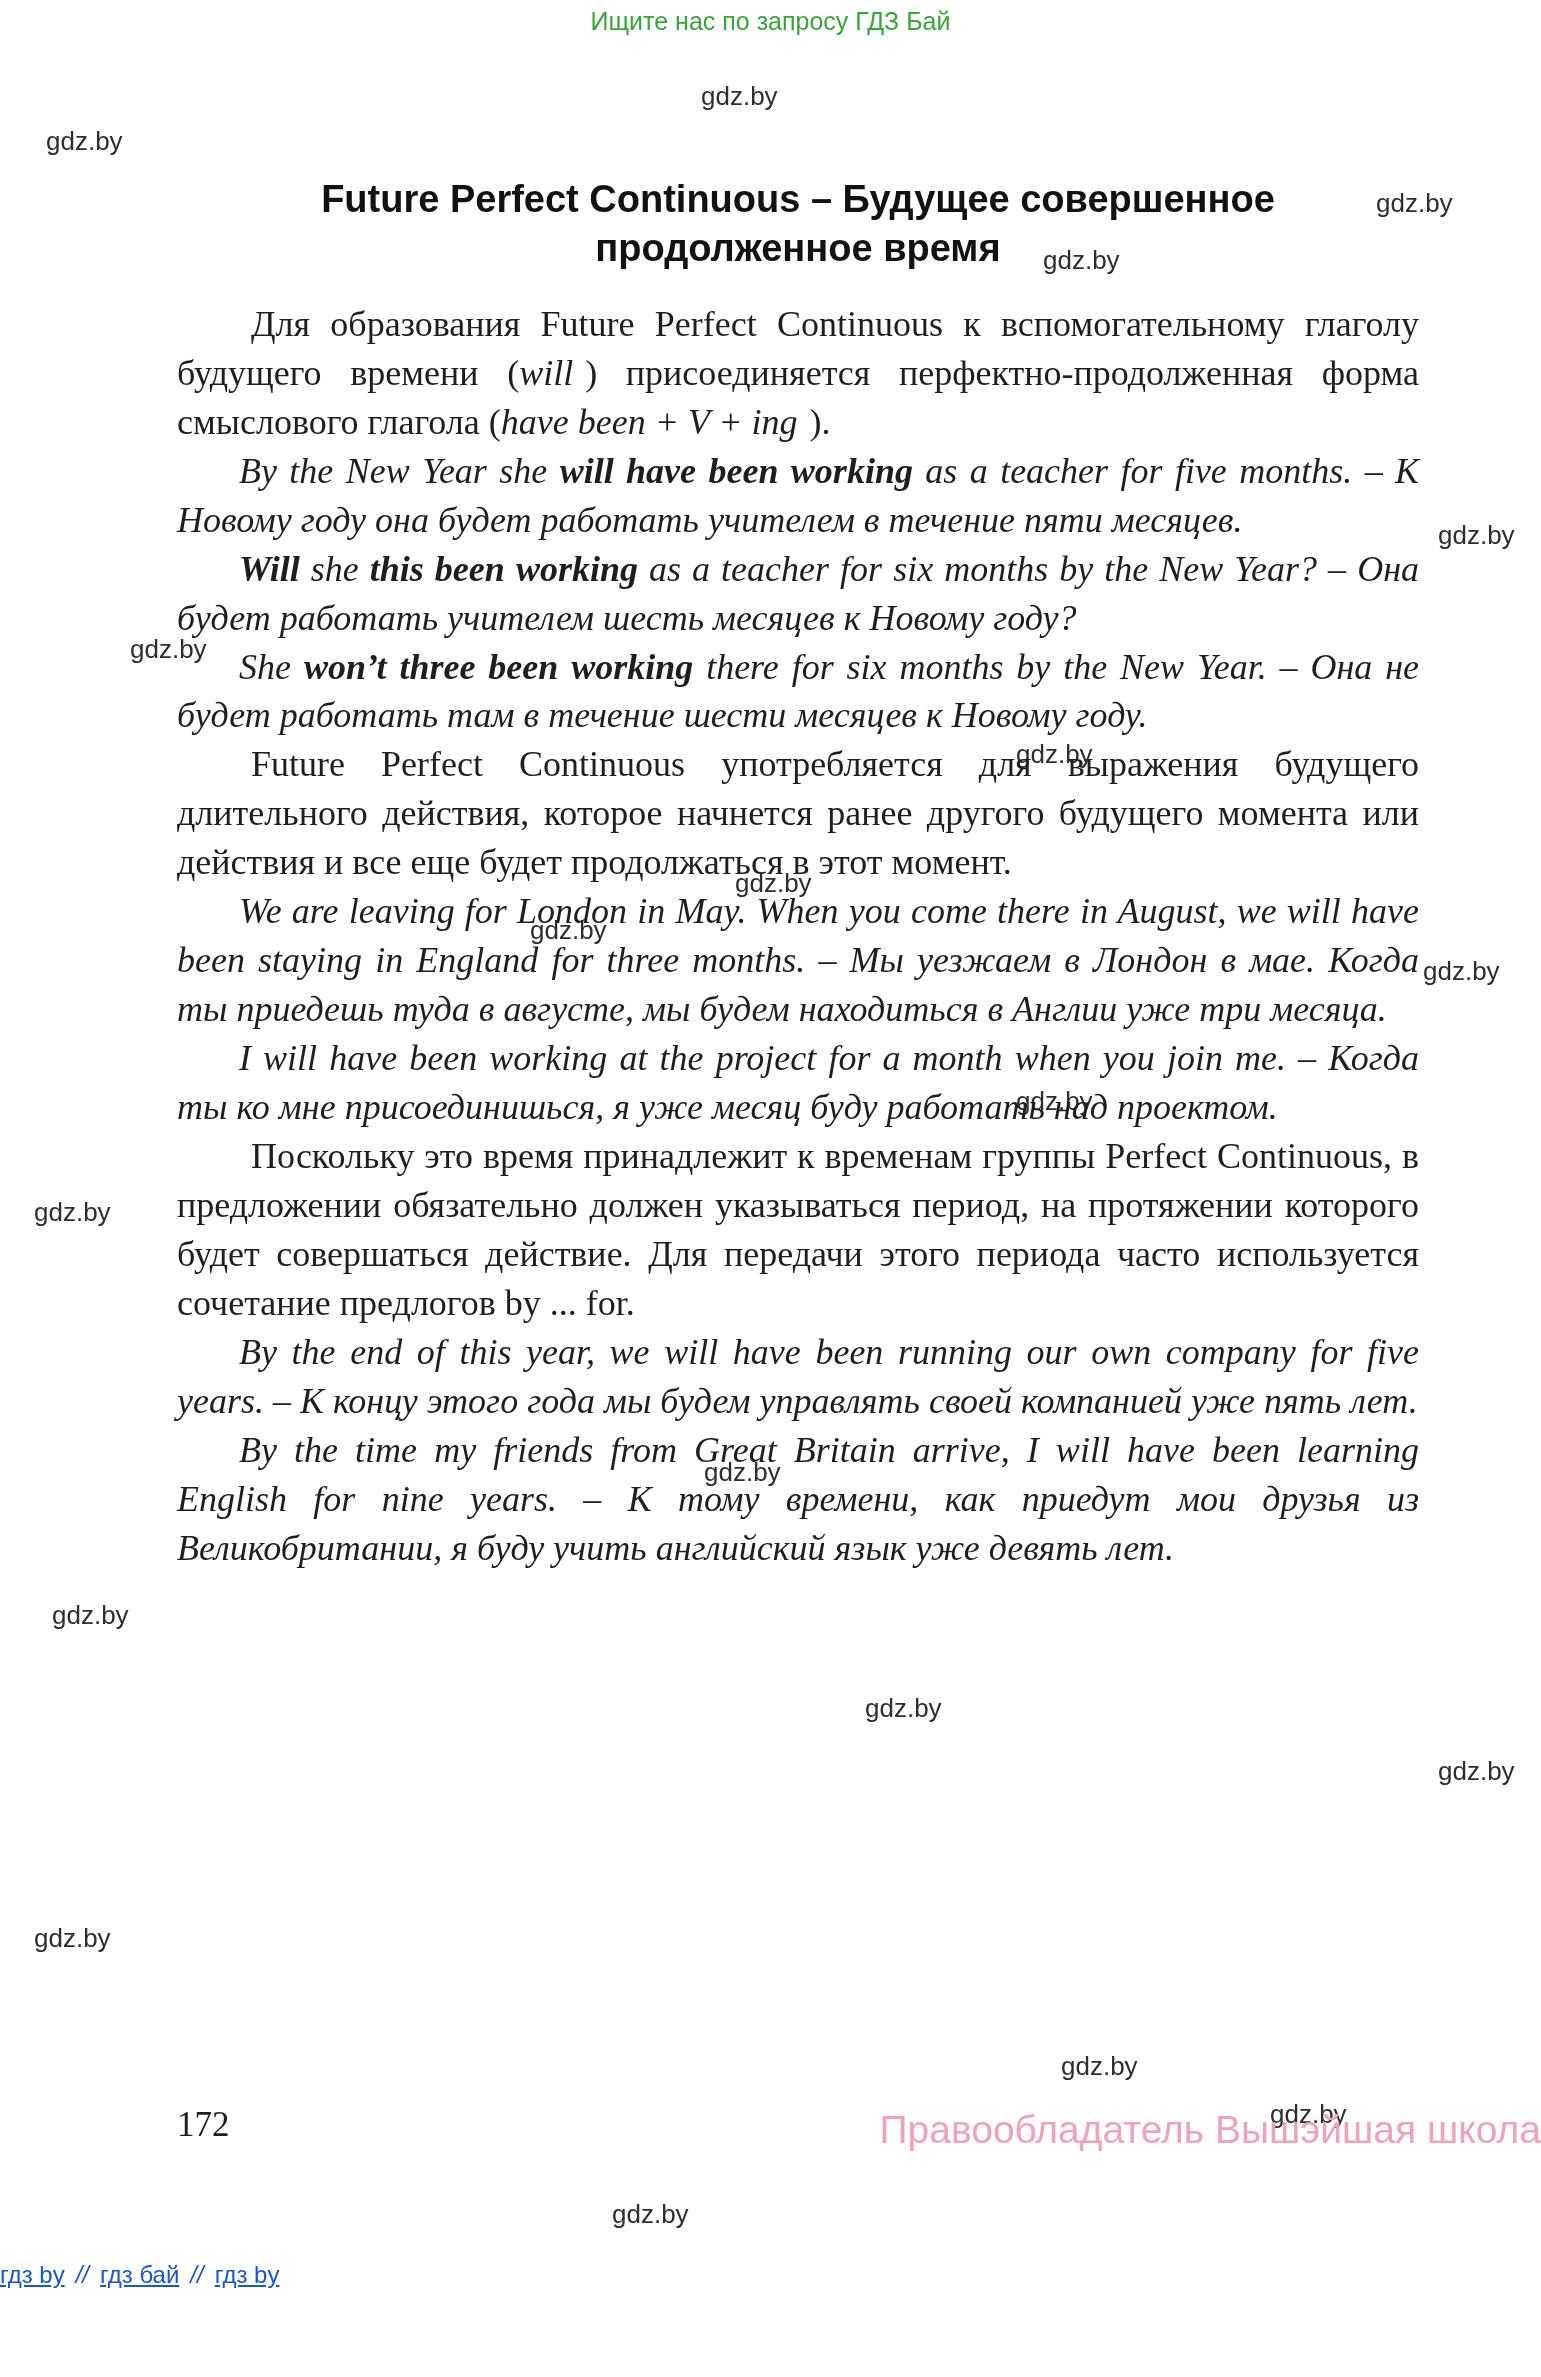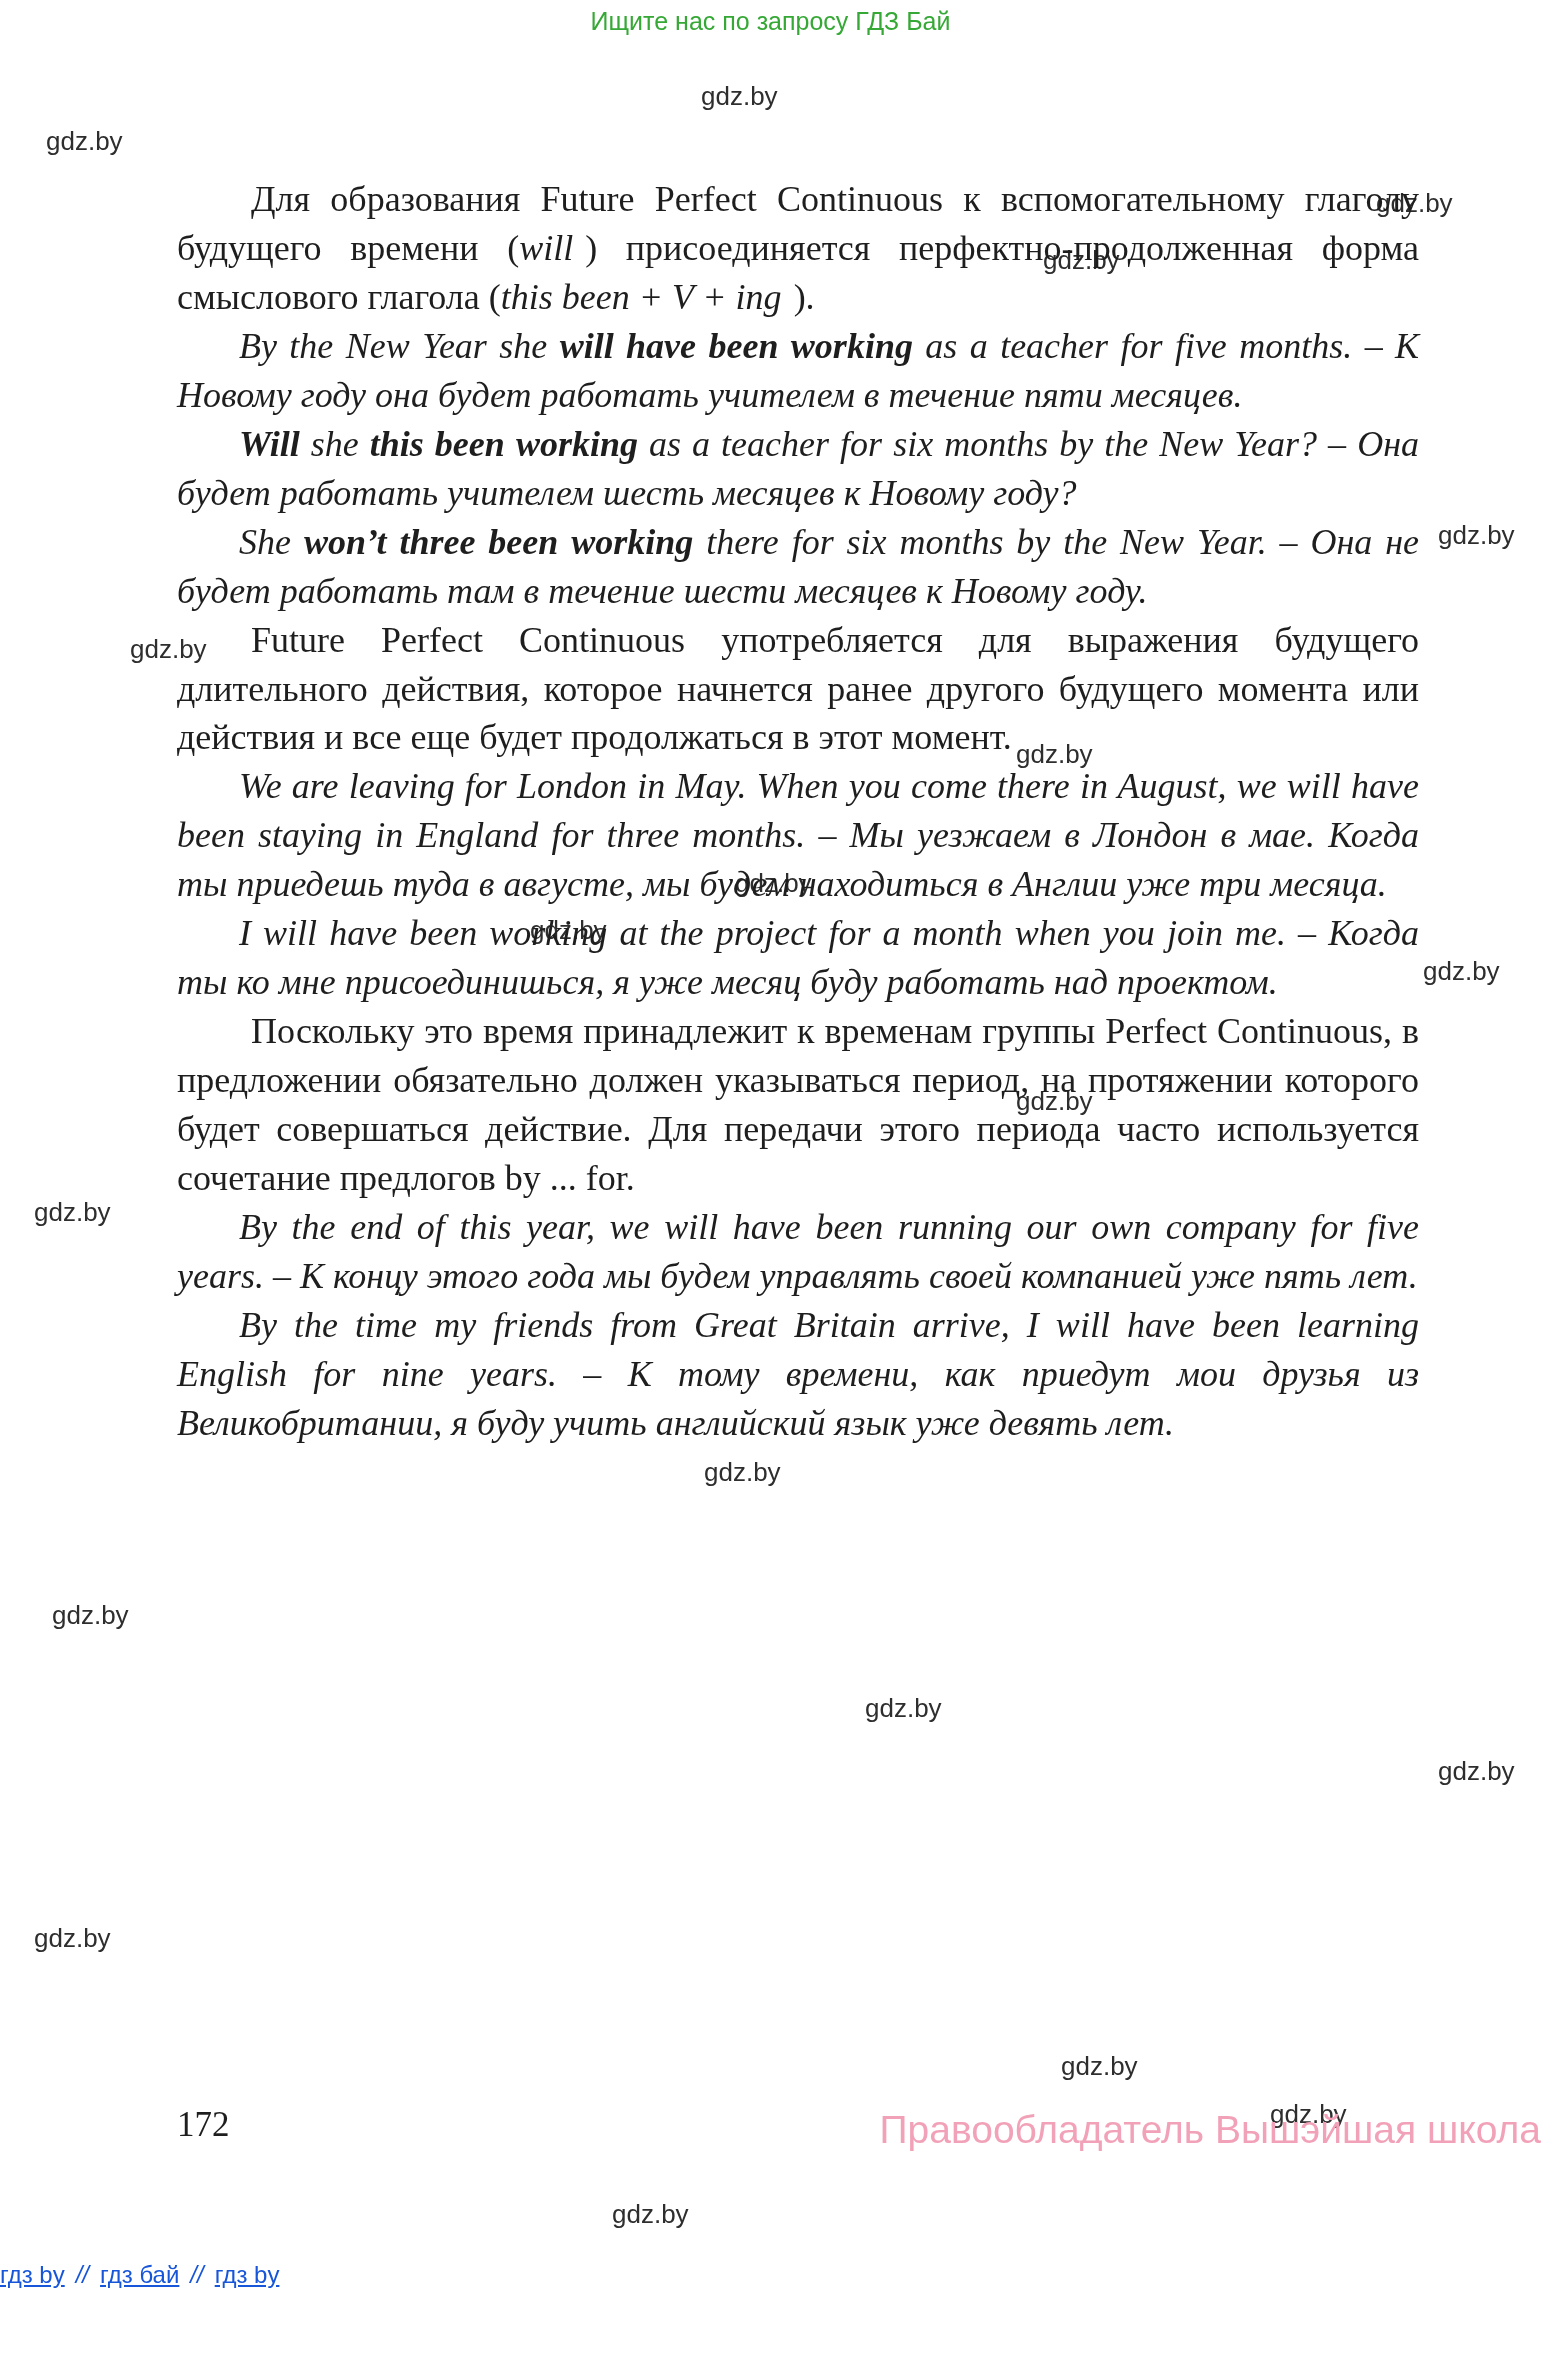--- a/index.html
+++ b/index.html
@@ -92,23 +92,24 @@
   <span class="wm" style="left:704px;  top:1457px;">gdz.by</span>
   <span class="wm" style="left:52px;   top:1600px;">gdz.by</span>
   <span class="wm" style="left:865px;  top:1693px;">gdz.by</span>
   <span class="wm" style="left:1438px; top:1756px;">gdz.by</span>
   <span class="wm" style="left:34px;   top:1923px;">gdz.by</span>
   <span class="wm" style="left:1061px; top:2051px;">gdz.by</span>
   <span class="wm" style="left:1270px; top:2099px;">gdz.by</span>
   <span class="wm" style="left:612px;  top:2199px;">gdz.by</span>
 
   <div class="content">
+    <h1 class="title"><span>Future Perfect Continuous – Будущее совершенное</span><br><span>продолженное время</span></h1>
 
     <div class="body-text">
-      <p class="para"><span class="seg-normal">Для образования Future Perfect Continuous к вспомогательному глаголу будущего времени (</span><span class="seg-italic">will</span><span class="seg-normal">) присоединяется перфектно-продолженная форма смыслового глагола (</span><span class="seg-italic">this been + V + ing</span><span class="seg-normal">).</span></p>
+      <p class="para"><span class="seg-normal">Для образования Future Perfect Continuous к вспомогательному глаголу будущего времени (</span><span class="seg-italic">will</span><span class="seg-normal">) присоединяется перфектно-продолженная форма смыслового глагола (</span><span class="seg-italic">have been + V + ing</span><span class="seg-normal">).</span></p>
 
       <p class="para"><span class="seg-italic">By the New Year she </span><span class="seg-bolditalic">will have been working</span><span class="seg-italic"> as a teacher for five months. – К Новому году она будет работать учителем в течение пяти месяцев.</span></p>
 
       <p class="para"><span class="seg-bolditalic">Will</span><span class="seg-italic"> she </span><span class="seg-bolditalic">this been working</span><span class="seg-italic"> as a teacher for six months by the New Year? – Она будет работать учителем шесть месяцев к Новому году?</span></p>
 
       <p class="para"><span class="seg-italic">She </span><span class="seg-bolditalic">won’t three been working</span><span class="seg-italic"> there for six months by the New Year. – Она не будет работать там в течение шести месяцев к Новому году.</span></p>
 
       <p class="para"><span class="seg-normal">Future Perfect Continuous употребляется для выражения будущего длительного действия, которое начнется ранее другого будущего момента или действия и все еще будет продолжаться в этот момент.</span></p>
 
       <p class="para"><span class="seg-italic">We are leaving for London in May. When you come there in August, we will have been staying in England for three months. – Мы уезжаем в Лондон в мае. Когда ты приедешь туда в августе, мы будем находиться в Англии уже три месяца.</span></p>

